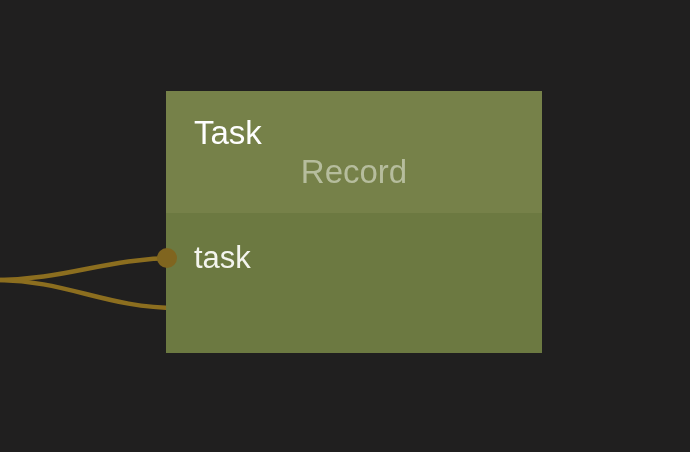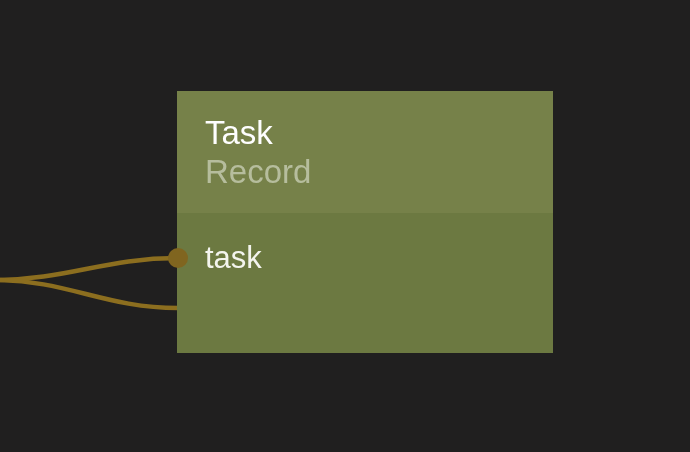--- a/index.html
+++ b/index.html
@@ -17,21 +17,21 @@
   svg.edges {
     position: absolute;
     left: 0;
     top: 0;
     width: 690px;
     height: 452px;
     display: block;
   }
   .node {
     position: absolute;
-    left: 177px;
+    left: 166px;
     top: 91px;
     width: 376px;
     height: 312px;
   }
   .node-header {
     box-sizing: border-box;
     height: 122px;
     background: var(--header, #768149);
     padding: 22px 28px 0 28px;
   }
@@ -41,20 +41,21 @@
     font-weight: 400;
     color: var(--title, #FEFEFE);
     white-space: nowrap;
   }
   .node-subtitle {
     font-size: 33px;
     line-height: 39px;
     font-weight: 400;
     color: var(--subtitle, #B6BD9D);
     white-space: nowrap;
+    text-align: center;
   }
   .node-body {
     box-sizing: border-box;
     height: 140px;
     background: var(--nodebody, #6C7941);
     padding-top: 20px;
   }
   .field-row {
     position: relative;
     height: 50px;

